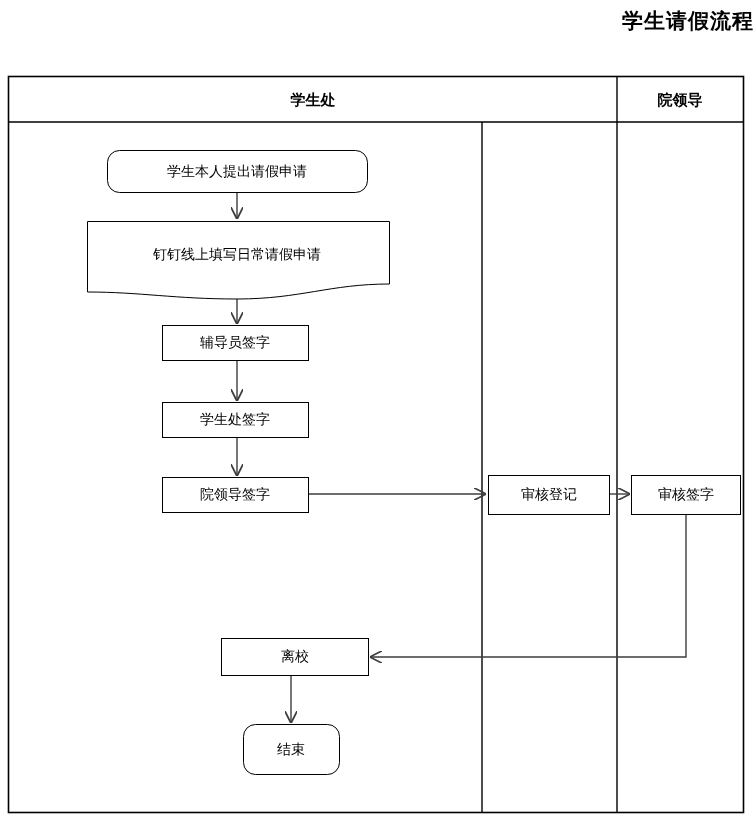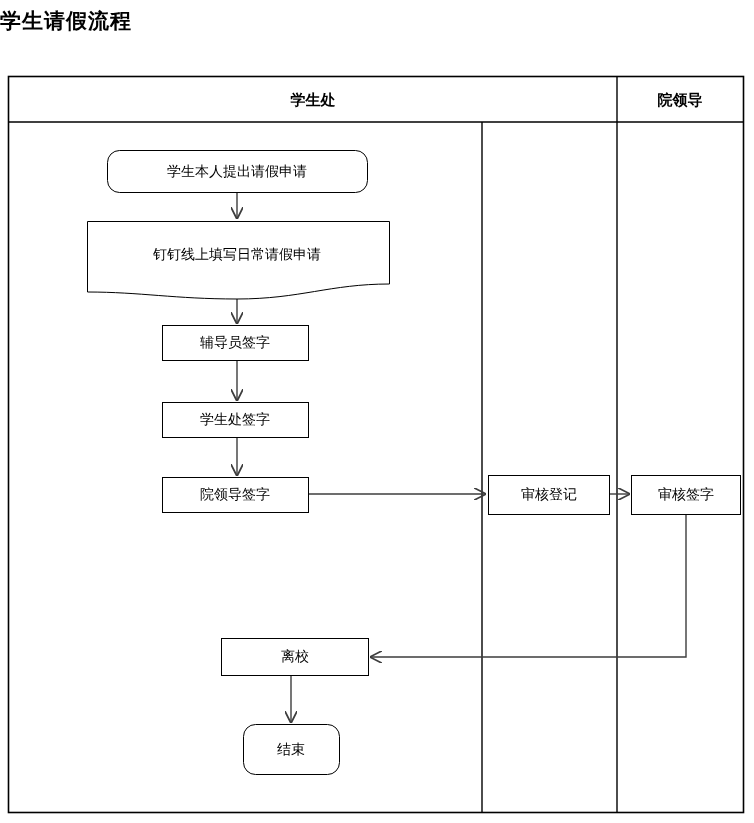--- a/index.html
+++ b/index.html
@@ -13,21 +13,21 @@
     position: relative;
     font-family: "DejaVu Sans", "Liberation Sans", sans-serif;
     color: #000000;
     overflow: hidden;
   }
   #flow-title {
     position: absolute;
     left: 0;
     top: 6px;
     width: 754px;
-    text-align: left;
+    text-align: right;
     font-size: 21px;
     font-weight: bold;
     letter-spacing: 1px;
     line-height: 30px;
   }
   #swimlane-svg {
     position: absolute;
     left: 0;
     top: 0;
     width: 754px;

